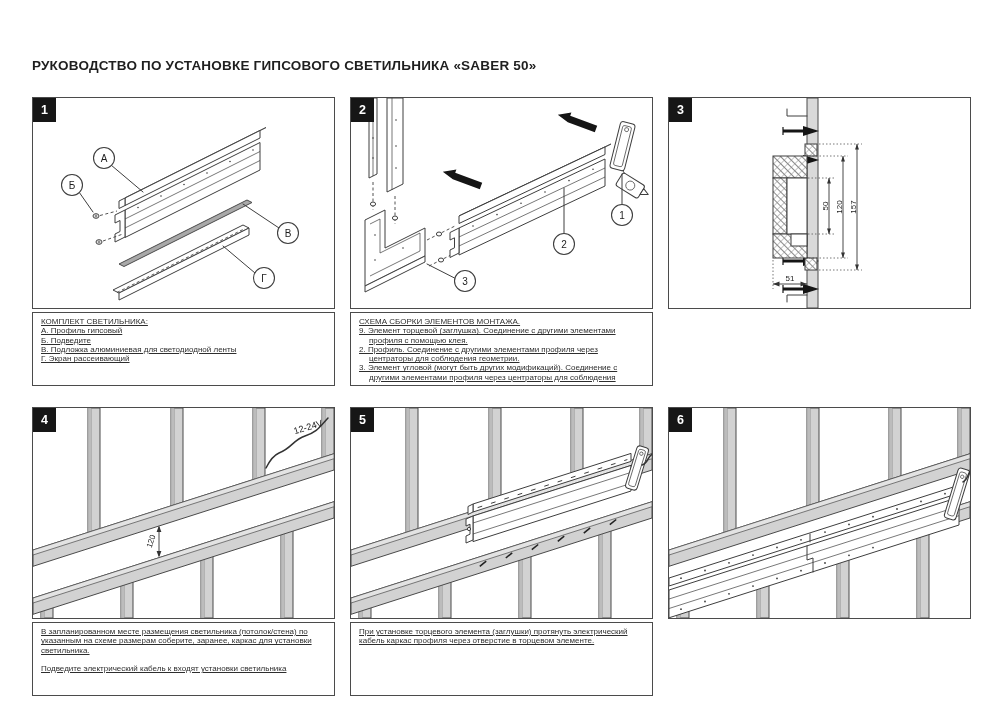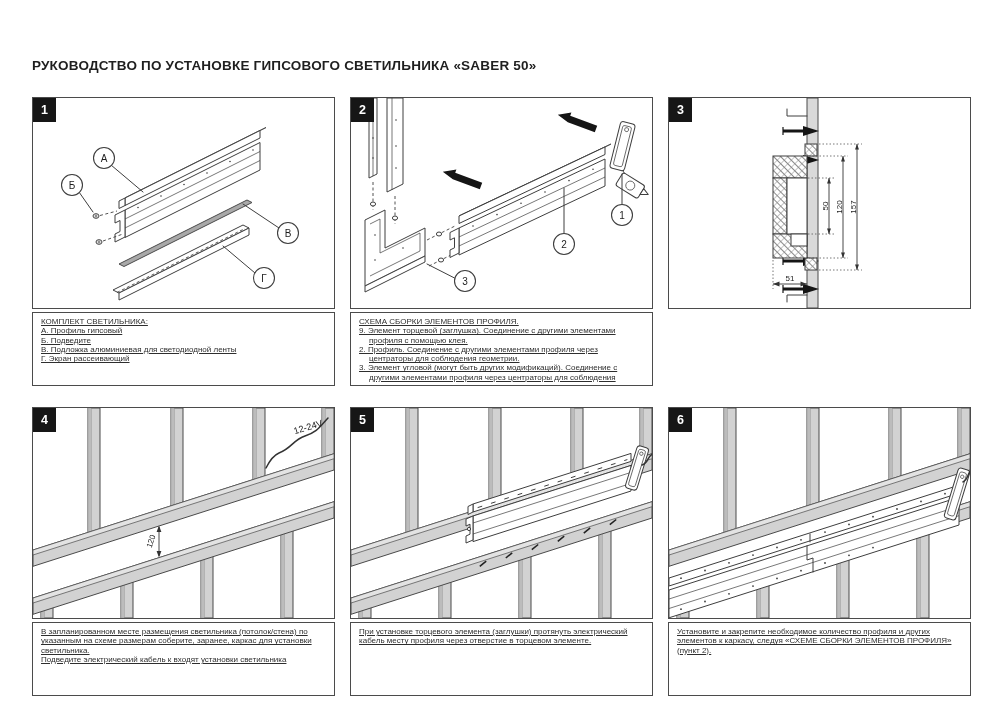--- a/index.html
+++ b/index.html
@@ -8,21 +8,21 @@
   .doc-title{position:absolute;left:32px;top:58px;font-size:13.5px;font-weight:bold;
              color:#1f1f1f;letter-spacing:.2px;white-space:nowrap;}
   .panel{position:absolute;width:303px;}
   .diagram{position:relative;width:301px;height:210px;border:1px solid #4b4b4b;background:#fff;overflow:hidden;}
   .badge{position:absolute;left:0;top:0;width:23px;height:24px;background:#161616;color:#fff;
          font-size:12.5px;font-weight:bold;display:flex;align-items:center;justify-content:center;z-index:3;}
   .caption{margin-top:3px;width:285px;height:66px;border:1px solid #4b4b4b;background:#fff;
            padding:4px 8px 2px 8px;font-size:8px;line-height:9.3px;color:#2e2e2e;overflow:hidden;text-decoration:underline;}
   .cl{white-space:normal;}
   .hang{padding-left:10px;text-indent:-10px;}
-  .para-gap{}
+  .para-gap{margin-bottom:9px;}
   
   svg{display:block;}
   .s{stroke:#3e3e3e;stroke-width:1;fill:none;stroke-linejoin:round;stroke-linecap:round;}
   .thin{stroke:#3e3e3e;stroke-width:.7;fill:none;}
   .wf{fill:#fff;stroke:#3e3e3e;stroke-width:1;stroke-linejoin:round;}
   .ef{fill:#e8e8e8;stroke:#3e3e3e;stroke-width:.8;stroke-linejoin:round;}
   .gf{fill:#d2d2d2;stroke:#4a4a4a;stroke-width:1;}
   .gside{fill:#bcbcbc;stroke:#8a8a8a;stroke-width:.4;}
   .band{fill:#e3e3e3;stroke:#4a4a4a;stroke-width:.7;}
   .dash{stroke:#3e3e3e;stroke-width:.9;stroke-dasharray:3 2.5;fill:none;}
@@ -188,21 +188,21 @@
           <text class="cotxt" x="213" y="149.5">2</text>
         </g>
         <g>
           <line class="s" x1="103.5" y1="180" x2="76" y2="166"></line>
           <circle class="co" cx="114" cy="183" r="10.5"></circle>
           <text class="cotxt" x="114" y="186.5">3</text>
         </g>
       </svg>
     </div>
     <div class="caption">
-      <div class="cl">СХЕМА СБОРКИ ЭЛЕМЕНТОВ ПРОФИЛЯ.</div>
+      <div class="cl">СХЕМА СБОРКИ ЭЛЕМЕНТОВ МОНТАЖА.</div>
       <div class="cl hang">9. Элемент торцевой (заглушка). Соединение с другими элементами профиля с помощью клея.</div>
       <div class="cl hang">2. Профиль. Соединение с другими элементами профиля через центраторы для соблюдения геометрии.</div>
       <div class="cl hang">3. Элемент угловой (могут быть других модификаций). Соединение с другими элементами профиля через центраторы для соблюдения геометрии.</div>
     </div>
   </section>
 
   <section class="panel" style="left:668px;top:97px;">
     <div class="diagram">
       <div class="badge">3</div>
       <svg width="301" height="210" viewBox="0 0 301 210">
@@ -412,21 +412,21 @@
         </g>
         <g transform="rotate(17 286 60)">
           <rect class="wf" x="280" y="38" width="12" height="44" rx="3"></rect>
           <rect class="thin" x="282.5" y="41" width="7" height="38" rx="2"></rect>
           <circle class="thin" cx="286" cy="45" r="1.7"></circle>
         </g>
         <path class="cable" d="M291,57 c7,-2 5,-9 11,-11 c4,-1.5 5,-4 4,-7" stroke-width="1.4"></path>
       </svg>
     </div>
     <div class="caption">
-      <div class="cl">При установке торцевого элемента (заглушки) протянуть электрический кабель месту профиля через отверстие в торцевом элементе.</div>
+      <div class="cl">При установке торцевого элемента (заглушки) протянуть электрический кабель каркас профиля через отверстие в торцевом элементе.</div>
     </div>
   </section>
 
   <section class="panel" style="left:668px;top:407px;">
     <div class="diagram">
       <div class="badge">6</div>
       <svg width="301" height="210" viewBox="0 0 301 210">
         <g>
           <g>
               <rect class="gf" x="55" y="0" width="12" height="130"></rect>
@@ -499,18 +499,15 @@
           <path class="s" d="M138,137.9 L138,152 L144,150 L144,164.1"></path>
         </g>
         <g transform="rotate(17 288 86)">
           <rect class="wf" x="282" y="60" width="12" height="52" rx="3"></rect>
           <rect class="thin" x="284.5" y="63.5" width="7" height="45" rx="2"></rect>
           <circle class="thin" cx="288" cy="68" r="1.7"></circle>
         </g>
         <path class="cable" d="M294,74 c7,-4 4,-12 11,-14 c4,-1 5,-4 4,-7" stroke-width="1.4"></path>
       </svg>
     </div>
-    <div class="caption">
-      <div class="cl">Установите и закрепите необходимое количество профиля и других элементов к каркасу, следуя «СХЕМЕ СБОРКИ ЭЛЕМЕНТОВ ПРОФИЛЯ» (пункт 2).</div>
-    </div>
   </section>
 
 </div>
 
 </body></html>

